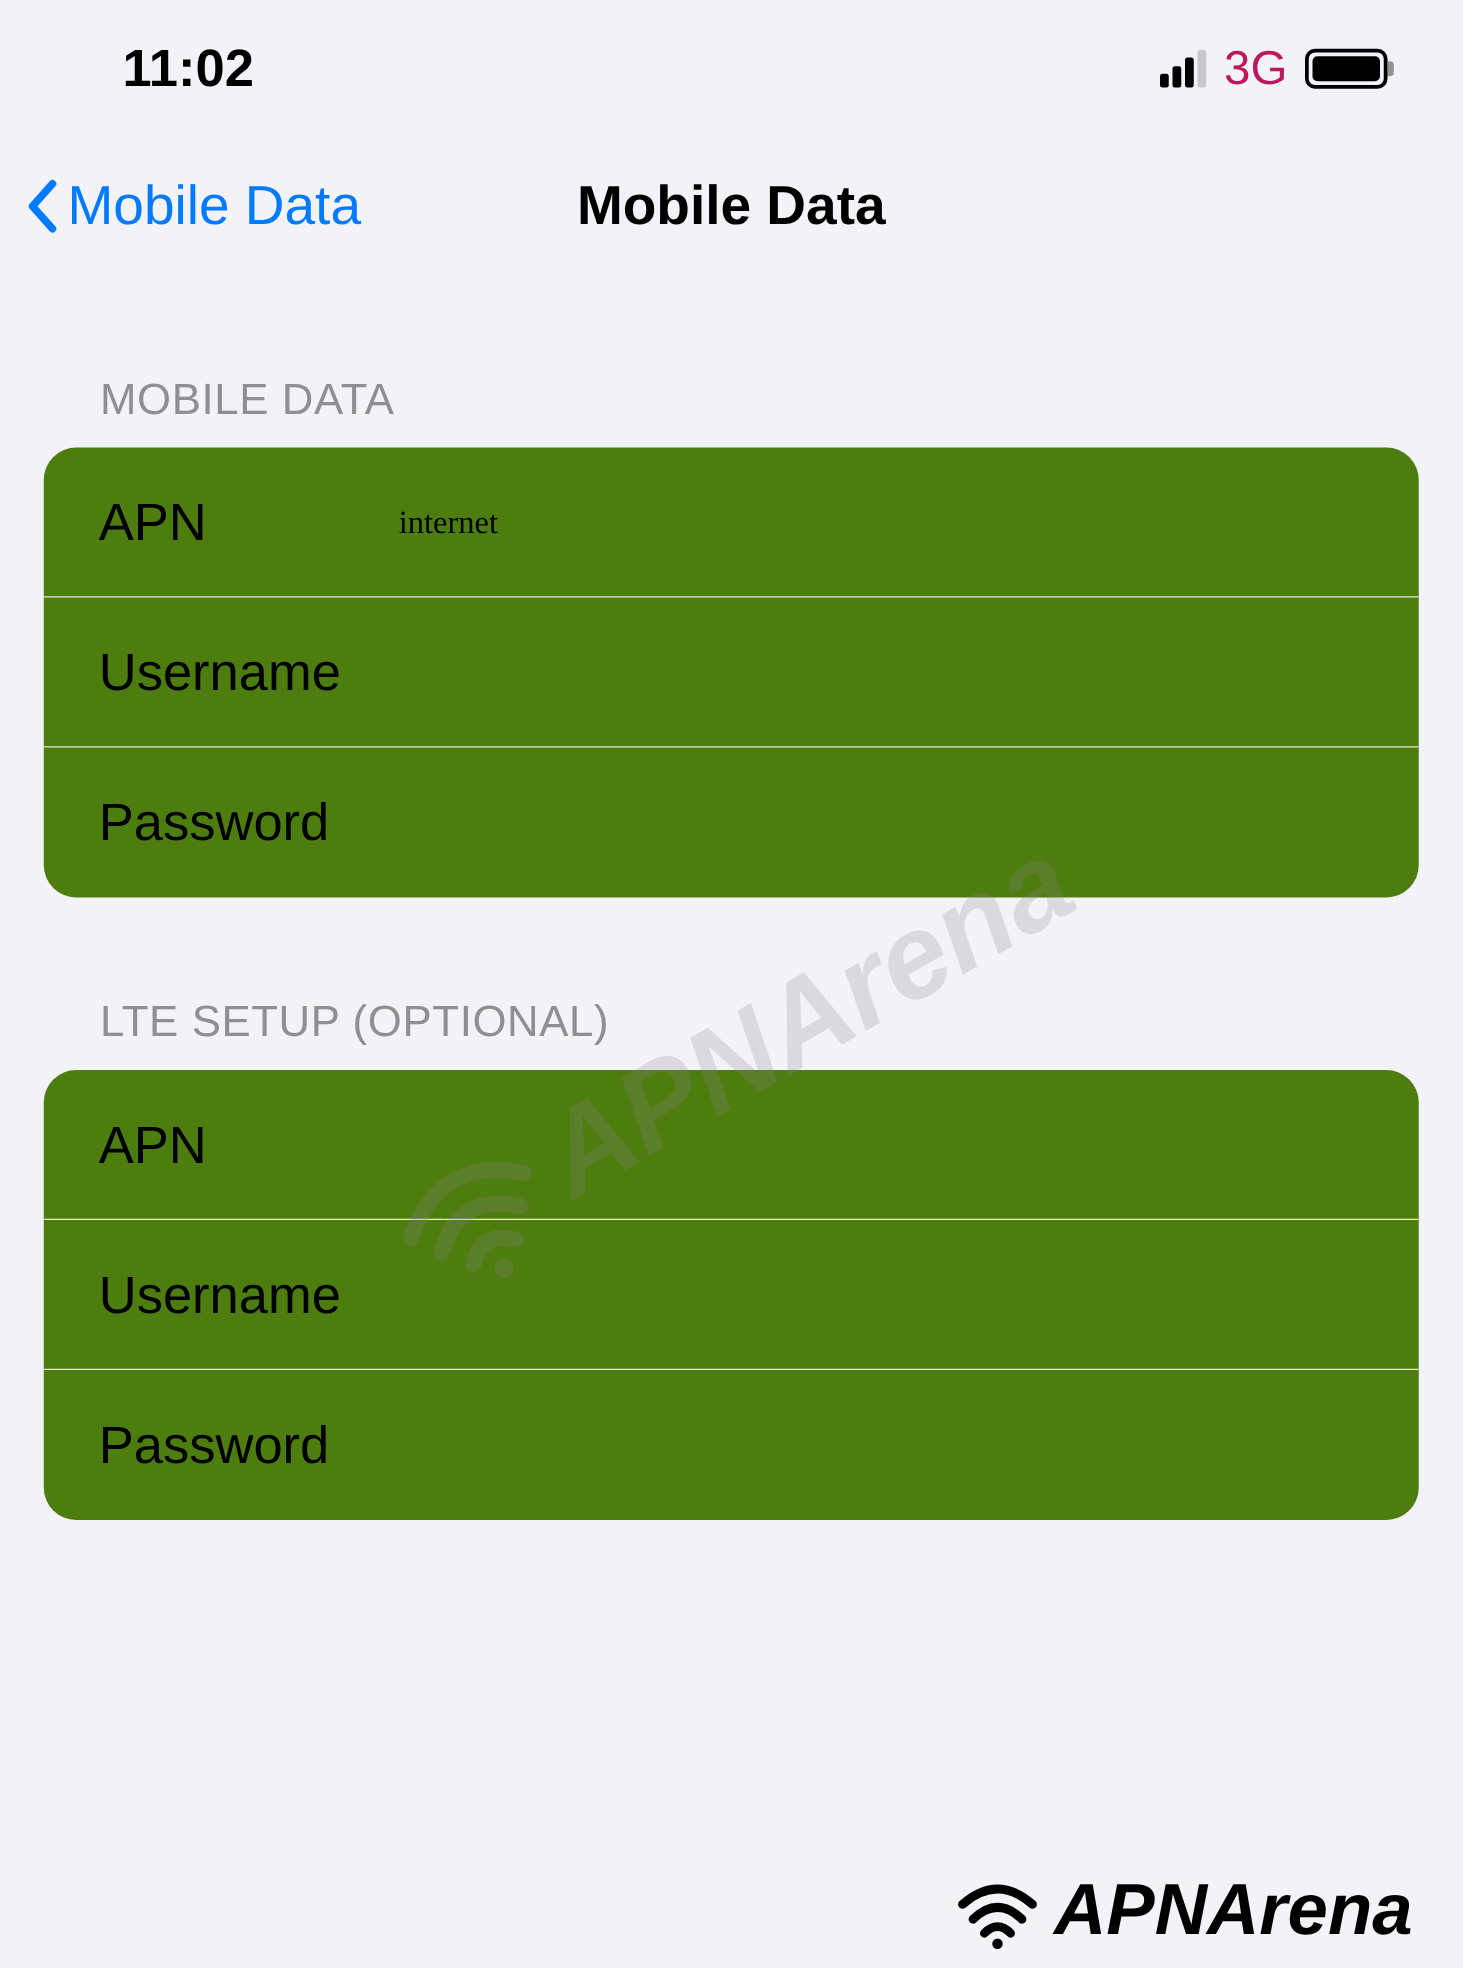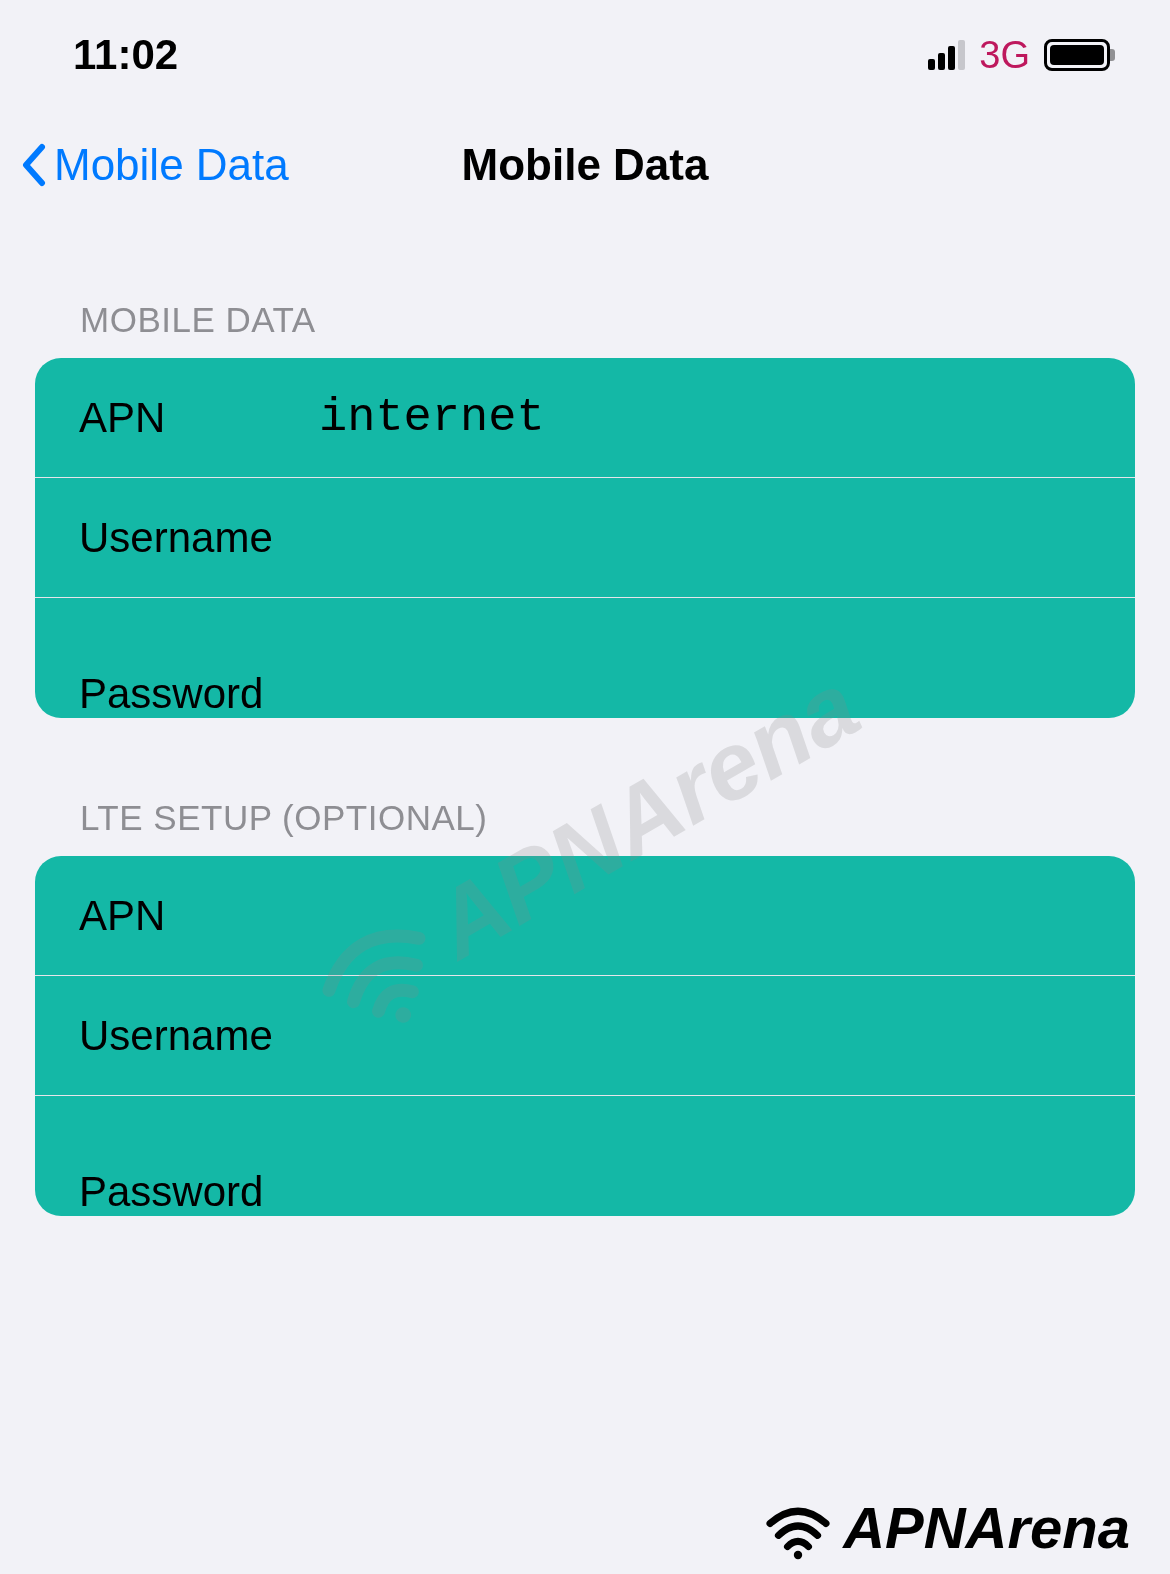--- a/index.html
+++ b/index.html
@@ -14,21 +14,21 @@
       width: 1170px;
       height: 1574px;
       position: relative;
       overflow: hidden;
     }
     .status-bar {
       height: 110px;
       display: flex;
       justify-content: space-between;
       align-items: center;
-      padding: 0 60px 0 73px;
+      padding: 0 60px 0 98px;
     }
     .status-time {
       font-size: 42px;
       font-weight: 600;
       color: #000;
     }
     .status-right {
       display: flex;
       align-items: center;
       gap: 14px;
@@ -113,49 +113,48 @@
     }
     .section-header {
       padding: 80px 45px 18px 80px;
       font-size: 35px;
       color: #8e8e93;
       letter-spacing: 0.5px;
       text-transform: uppercase;
     }
     .section-group {
       margin: 0 35px;
-      background: #14b8a6;
+      background: #4d7c0f;
       border-radius: 26px;
       overflow: hidden;
     }
     .setting-row {
       display: flex;
       align-items: center;
       height: 120px;
       padding: 0 44px;
       border-bottom: 1px solid #e5e5ea;
     }
     .setting-row:last-child {
       border-bottom: none;
-      align-items: flex-end;
     }
     .setting-label {
       font-size: 42px;
       color: #000;
       width: 240px;
       flex-shrink: 0;
     }
     .setting-input {
       flex: 1;
       border: none;
       outline: none;
-      font-size: 47px;
+      font-size: 26px;
       color: #000;
       background: transparent;
-      font-family: Liberation Mono, monospace;
+      font-family: Liberation Serif, serif;
     }
     .setting-input::placeholder {
       color: #c7c7cc;
     }
     .watermark-center {
       position: absolute;
       left: 50%;
       top: 54%;
       transform: translate(-50%, -50%) rotate(-30deg);
       display: flex;

